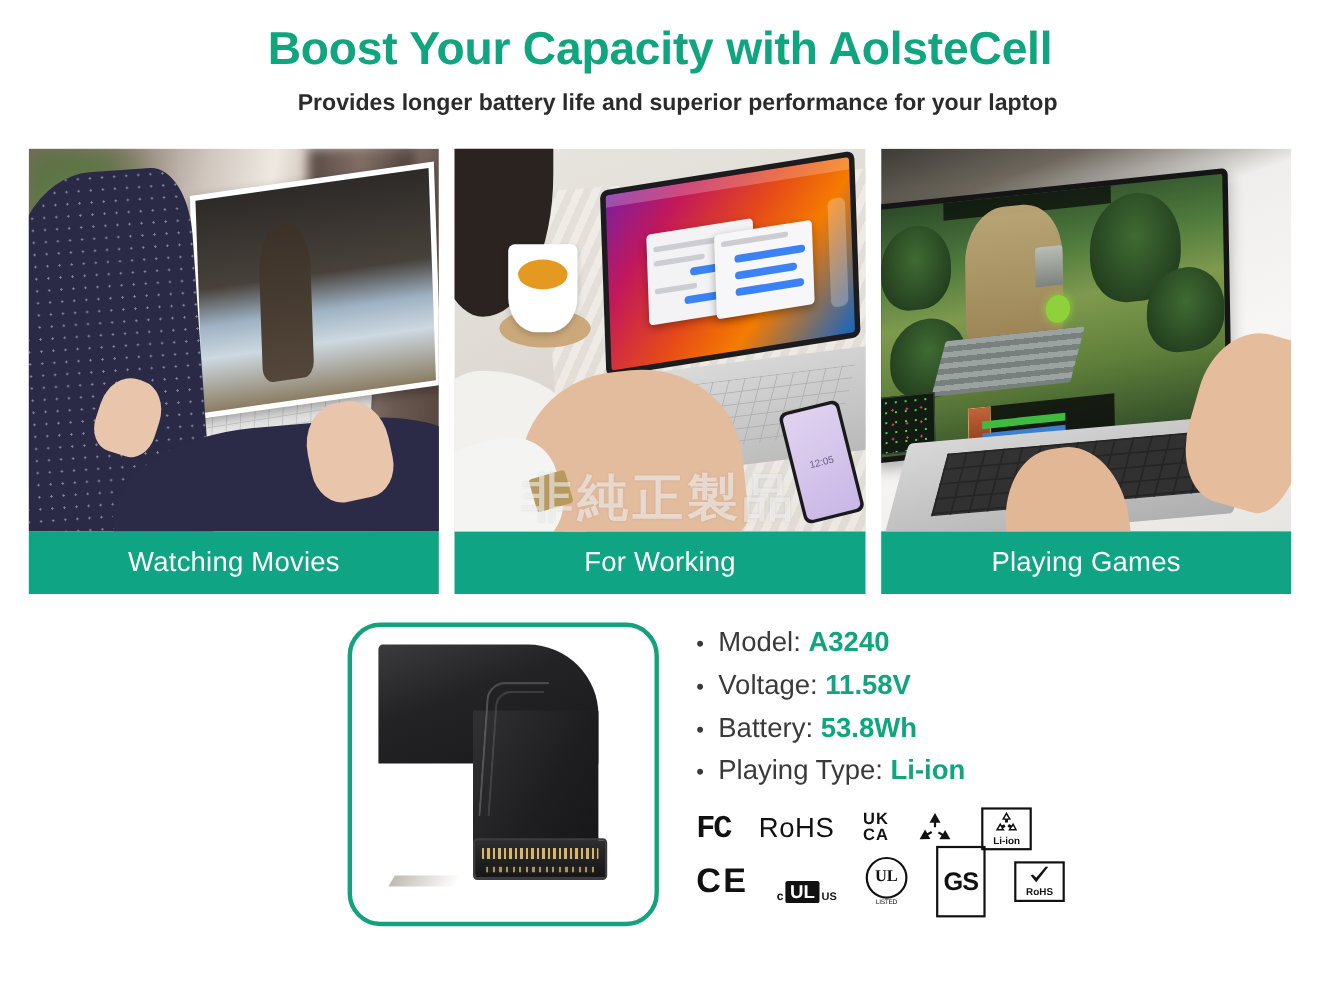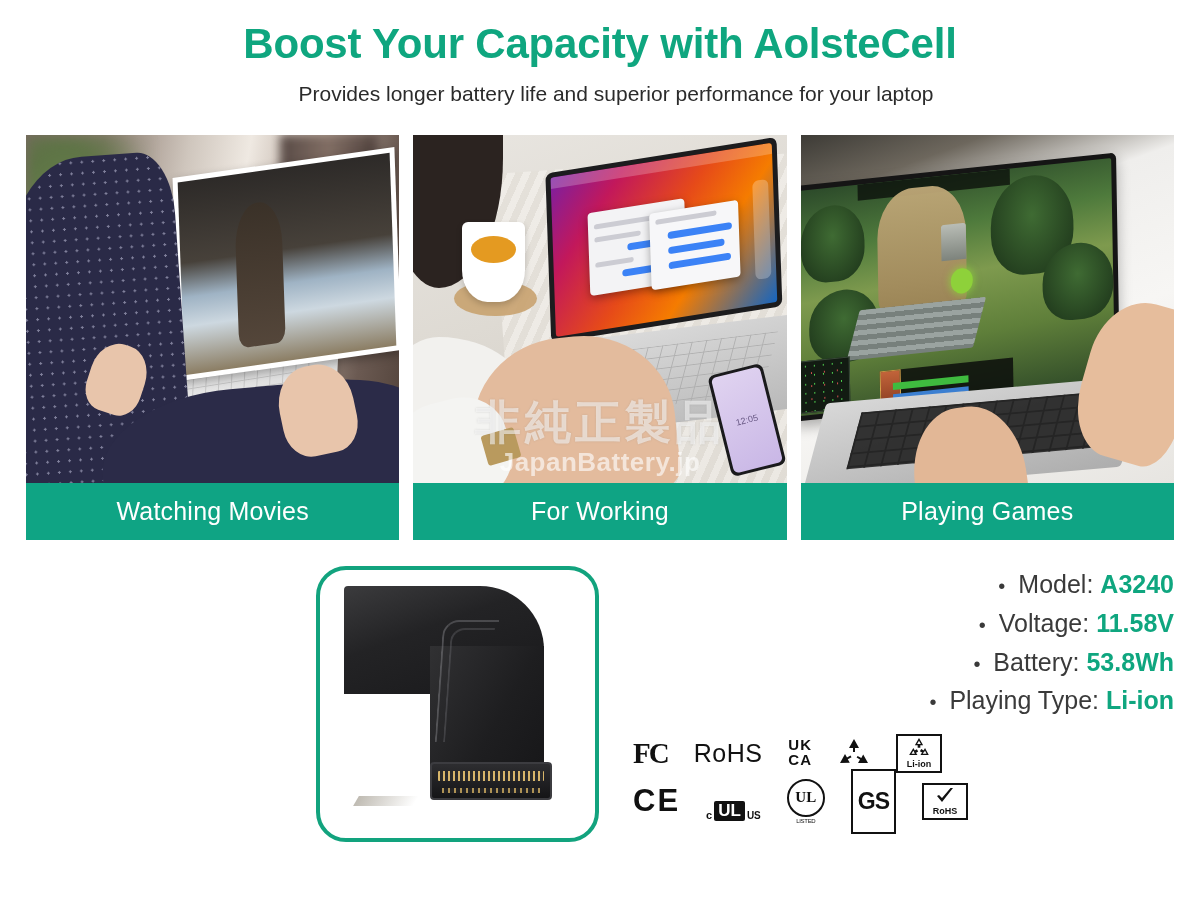--- a/index.html
+++ b/index.html
@@ -27,21 +27,21 @@
     font-weight: bold;
     color: #0FA67F;
     letter-spacing: -0.2px;
     line-height: 1.05;
     margin: 0;
   }
   .subtitle {
     font-size: 21px;
     color: #2b2b2b;
     margin-top: 16px;
-    font-weight: normal;
+    font-weight: bold;
     margin-left: 32px;
   }
 
   
   .panels {
     display: flex;
     gap: 14px;
     padding: 0 26px;
     margin-top: 29px;
     height: 405px;
@@ -461,21 +461,21 @@
     left: 12px; bottom: 8px; width: 60px; height: 10px;
     background: linear-gradient(90deg, rgba(180,175,165,.85), rgba(255,255,255,0));
     transform: skewX(-30deg);
   }
 
   .specs {
     margin-left: 34px;
     padding-top: 4px;
     flex: 1 1 auto;
   }
-  .spec-list { list-style: none; margin: 0; padding: 0; text-align: right; }
+  .spec-list { list-style: none; margin: 0; padding: 0; }
   .spec-item {
     font-size: 25px;
     color: #3a3a3a;
     margin-bottom: 10px;
     line-height: 1.15;
     white-space: nowrap;
   }
   .spec-bullet { font-size: 20px; color: #3a3a3a; margin-right: 6px; }
   .spec-value { color: #0FA67F; font-weight: bold; }
 
@@ -488,21 +488,21 @@
     gap: 26px;
     height: 48px;
   }
   .cert {
     display: flex;
     align-items: center;
     justify-content: center;
     height: 40px;
     color: #111111;
   }
-  .cert-fc { font-size: 29px; font-weight: bold; letter-spacing: -2px; font-family: Liberation Serif, serif; }
+  .cert-fc { font-size: 29px; font-weight: bold; letter-spacing: -2px; font-family: Liberation Mono, monospace; }
   .cert-rohs { font-size: 25px; font-weight: normal; letter-spacing: .5px; }
   .cert-ukca {
     font-size: 15px; font-weight: bold; line-height: 0.98;
     text-align: center; letter-spacing: 1px;
   }
   .cert-ce { font-size: 31px; font-weight: bold; letter-spacing: 2px; font-family: Liberation Sans, sans-serif; text-align: right; }
   .cert-box {
     border: 2px solid #111; padding: 2px 4px; display: flex;
     flex-direction: column; align-items: center; justify-content: center;
     min-width: 34px;
@@ -598,21 +598,20 @@
         <div class="p2-tea"></div>
       </div>
       <div class="p2-hands"></div>
       <div class="p2-cuff"></div>
       <div class="p2-watch"></div>
       <div class="p2-phone">
         <div class="p2-phone-scr">12:05</div>
       </div>
       <div class="watermark">
         <div class="wm-cjk">非純正製品</div>
-        <div class="wm-url">JapanBattery.jp</div>
       </div>
     </div>
     <div class="caption">For Working</div>
   </div>
 
   <div class="panel">
     <div class="photo">
       <div class="p3-bg"></div>
       <div class="p3-laptop">
         <div class="p3-screen">

